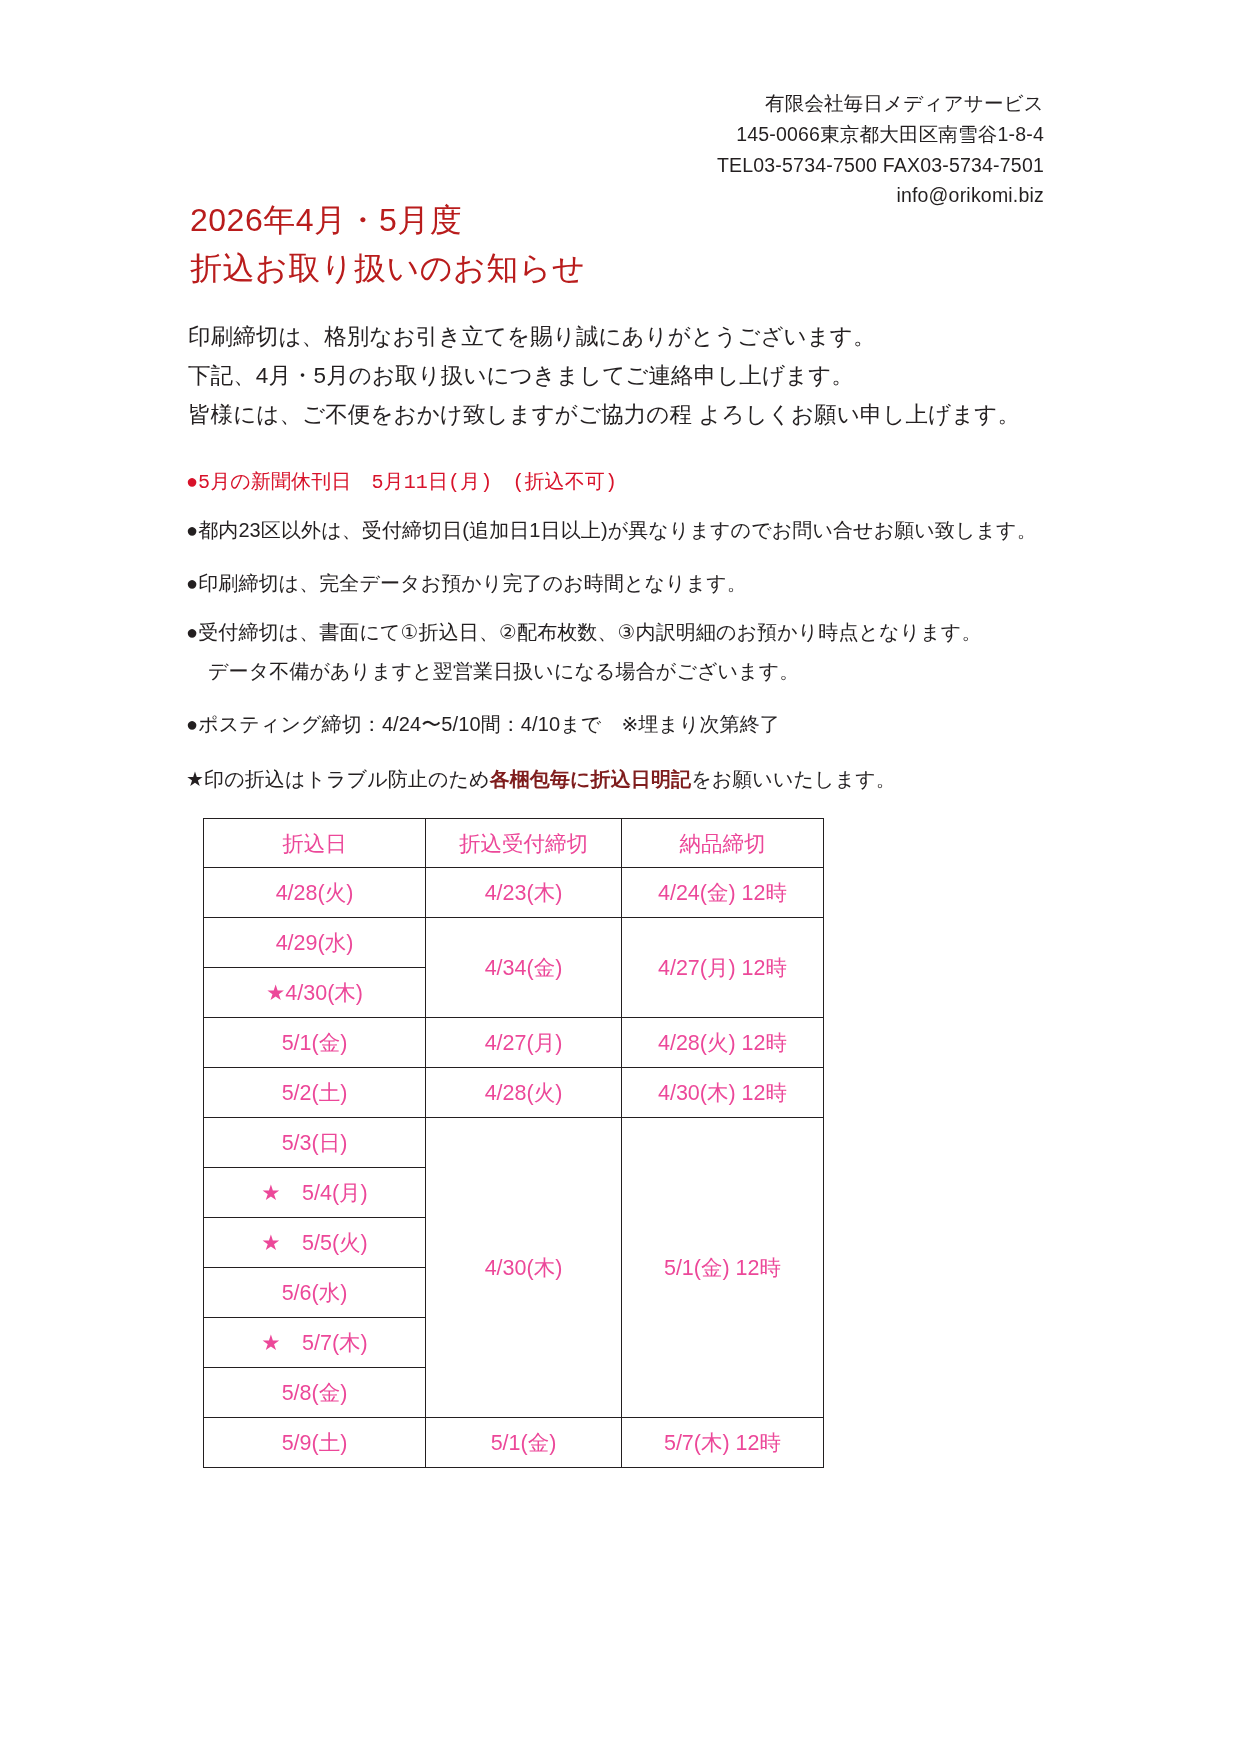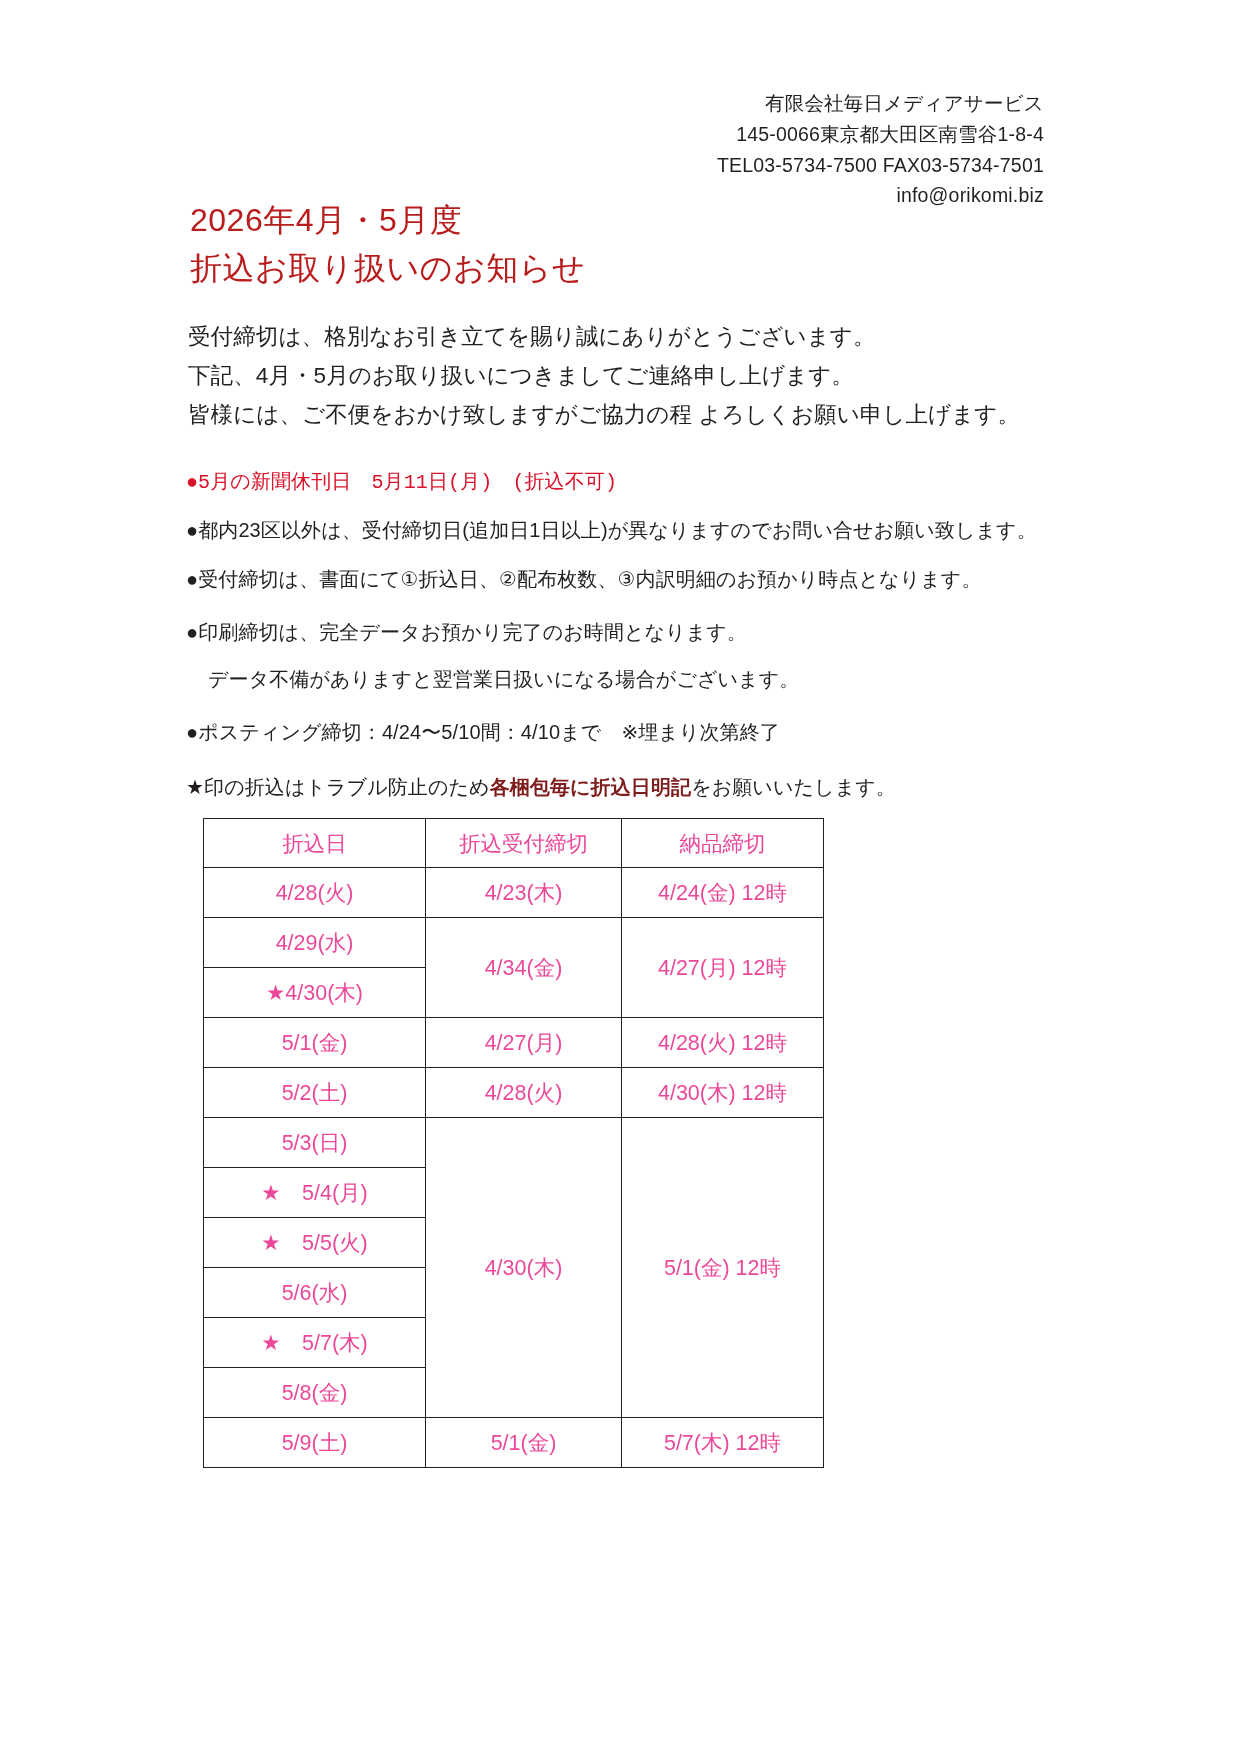--- a/index.html
+++ b/index.html
@@ -70,21 +70,21 @@
     color: #231f20;
   }
   .note-row {
     white-space: nowrap;
     letter-spacing: 0.1px;
   }
   .note-red { color: #d8122a; font-family: Liberation Mono, monospace; }
   .note-sub { padding-left: 22px; }
   .sp-2 { margin-top: 22px; }
   .sp-3 { margin-top: 26px; }
-  .sp-4 { margin-top: 20px; }
+  .sp-4 { margin-top: 12px; }
   .sp-5 { margin-top: 28px; }
 
   .star-note { white-space: nowrap; letter-spacing: 0.1px; }
   .strong-red { color: #7f1d1d; font-weight: bold; }
 
   
   .table-wrap {
     position: absolute;
     top: 818px;
     left: 203px;
@@ -125,30 +125,30 @@
     <div>TEL03-5734-7500 FAX03-5734-7501</div>
     <div>info@orikomi.biz</div>
   </div>
 
   <div class="doc-title">
     <div>2026年4月・5月度</div>
     <div>折込お取り扱いのお知らせ</div>
   </div>
 
   <div class="intro">
-    <div>受付締切は、格別なお引き立てを賜り誠にありがとうございます。</div>
+    <div>印刷締切は、格別なお引き立てを賜り誠にありがとうございます。</div>
     <div>下記、4月・5月のお取り扱いにつきましてご連絡申し上げます。</div>
     <div>皆様には、ご不便をおかけ致しますがご協力の程 よろしくお願い申し上げます。</div>
   </div>
 
   <div class="notes">
     <div class="note-row note-red">●5月の新聞休刊日　5月11日(月)　(折込不可)</div>
     <div class="note-row sp-2">●都内23区以外は、受付締切日(追加日1日以上)が異なりますのでお問い合せお願い致します。</div>
+    <div class="note-row sp-3">●印刷締切は、完全データお預かり完了のお時間となります。</div>
     <div class="note-row sp-2">●受付締切は、書面にて①折込日、②配布枚数、③内訳明細のお預かり時点となります。</div>
-    <div class="note-row sp-3">●印刷締切は、完全データお預かり完了のお時間となります。</div>
     <div class="note-row note-sub sp-4">データ不備がありますと翌営業日扱いになる場合がございます。</div>
     <div class="note-row sp-3">●ポスティング締切：4/24〜5/10間：4/10まで　※埋まり次第終了</div>
     <div class="star-note sp-5"><span>★印の折込はトラブル防止のため</span><span class="strong-red">各梱包毎に折込日明記</span><span>をお願いいたします。</span></div>
   </div>
 
   <div class="table-wrap">
     <table class="sched">
       <colgroup>
           <col class="c1">
           <col class="c2">

